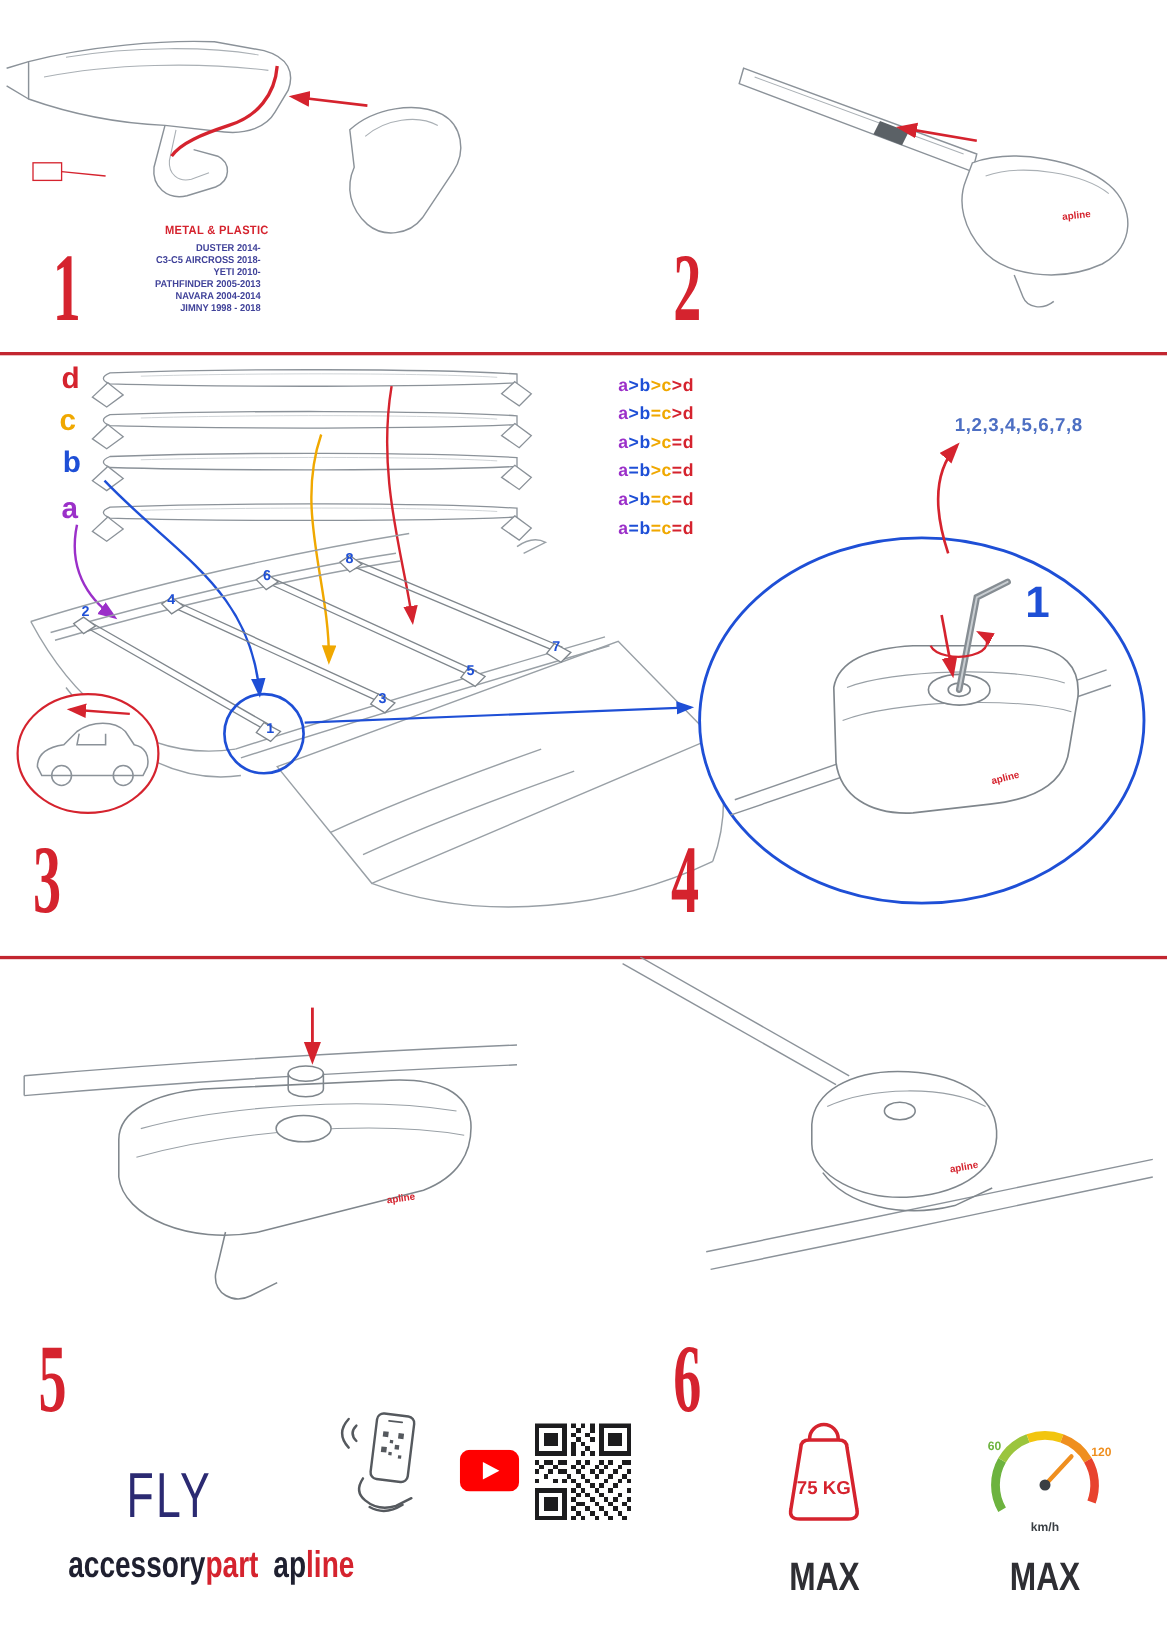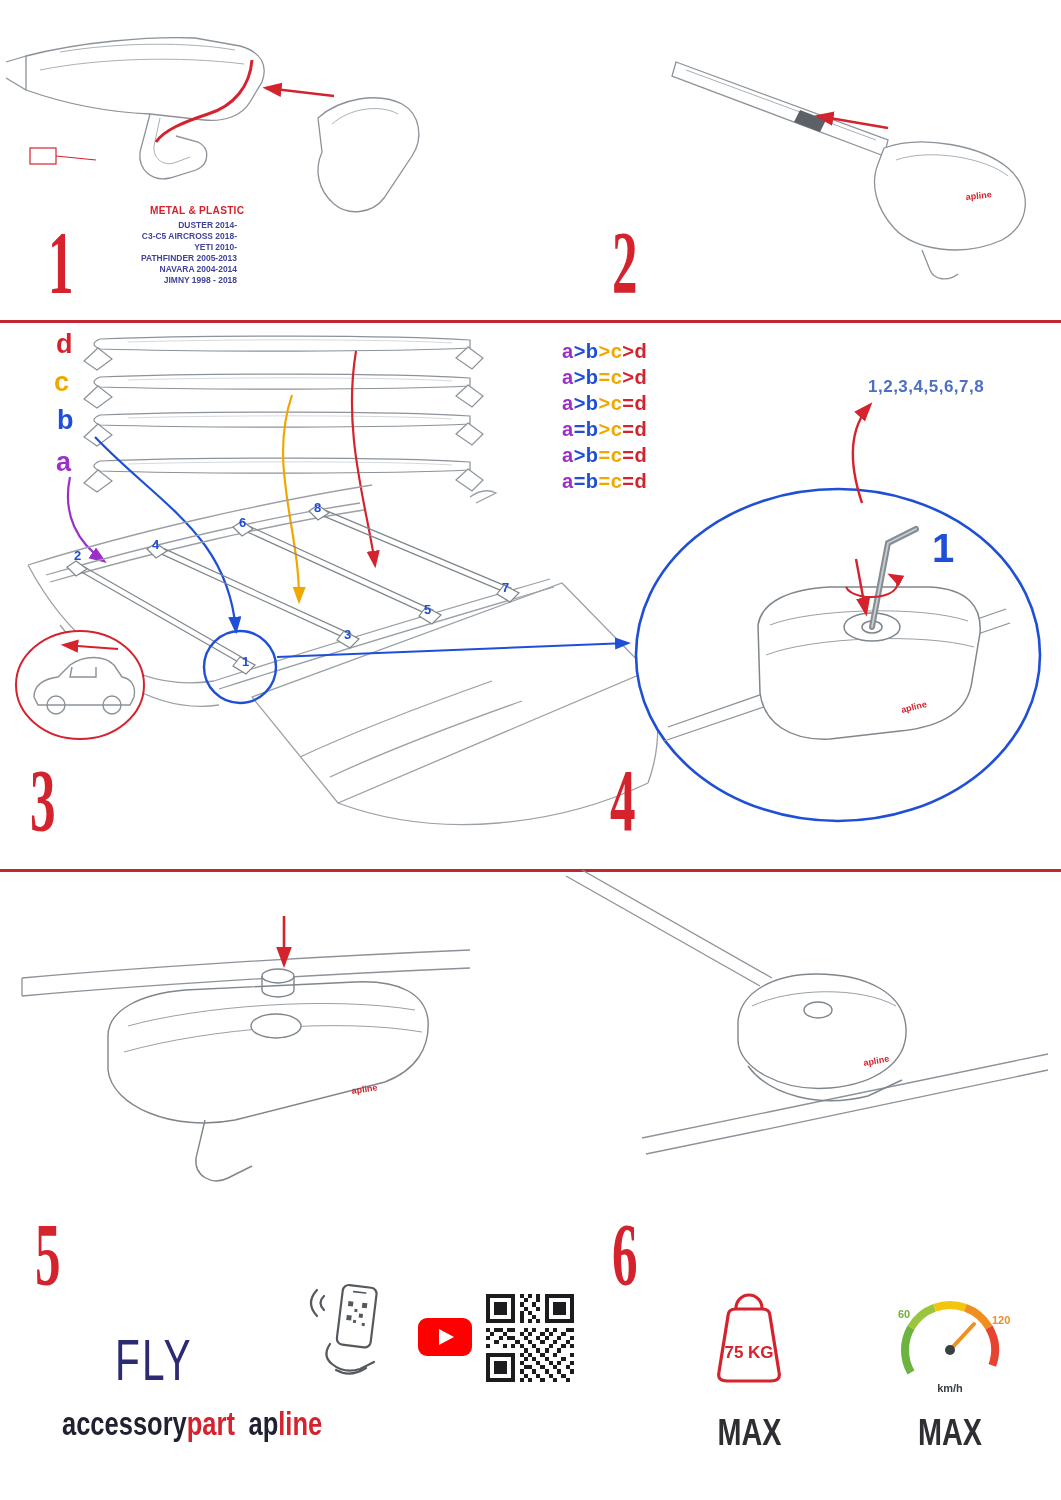--- a/index.html
+++ b/index.html
@@ -6,21 +6,21 @@
   *{margin:0;padding:0;box-sizing:border-box}
   html,body{background:#fff}
   body{width:1061px;height:1500px;font-family:"Liberation Sans",sans-serif;position:relative}
   .page{position:relative;width:1061px;height:1500px;background:#fff;overflow:hidden}
   .abs{position:absolute}
   .stepnum{position:absolute;font-family:"Liberation Serif",serif;font-weight:700;font-size:88px;line-height:.85;color:#d5232e;transform:scaleX(.58);transform-origin:left top;letter-spacing:-2px}
   .divider{position:absolute;left:0;width:100%;height:3px;background:#c22630}
   .material{position:absolute;font-size:11px;font-weight:700;color:#d5232e;letter-spacing:.3px;transform:scaleX(.92);transform-origin:left top;white-space:nowrap}
   .models{position:absolute;font-size:9px;line-height:11px;font-weight:700;color:#41439a;text-align:right;width:152px;transform:scaleX(.94);transform-origin:right top}
   .barletter{position:absolute;font-size:27px;font-weight:700;line-height:1}
-  .legend{position:absolute;font-size:20px;font-weight:700;line-height:26px;letter-spacing:.5px}
+  .legend{position:absolute;font-size:16px;font-weight:700;line-height:26px;letter-spacing:.5px}
   .seq{position:absolute;font-size:17px;font-weight:700;color:#4d6fc3;letter-spacing:.5px;white-space:nowrap}
   .posnum{position:absolute;font-size:13px;font-weight:700;color:#1e4fd6;line-height:1}
   .callout1{position:absolute;font-size:40px;font-weight:700;color:#1e4fd6;line-height:1}
   .fly{position:absolute;font-size:58px;color:#2b2a72;letter-spacing:3px;font-weight:400;transform:scaleX(.7);transform-origin:left top}
   .brandline{position:absolute;font-size:34px;font-weight:700;letter-spacing:0;transform:scaleX(.75);transform-origin:left top;white-space:nowrap}
   .brandline .dk{color:#1f2030}
   .brandline .rd{color:#d5232e}
   .brandline .gap{display:inline-block;width:18px}
   .maxlabel{position:absolute;font-size:36px;font-weight:700;color:#2e2e33;text-align:center;transform:scaleX(.8);transform-origin:center top}
   .tb{font-size:9px;font-weight:700;fill:#d5232e;font-family:"Liberation Sans",sans-serif}

